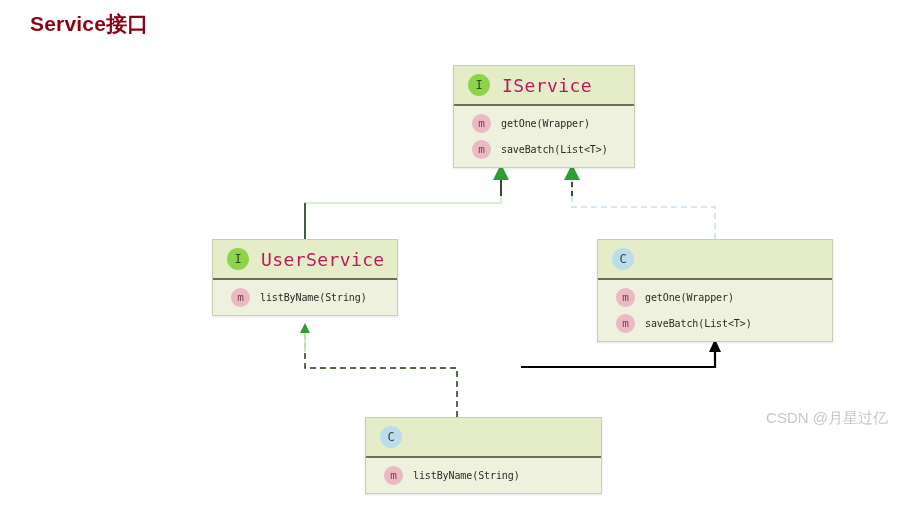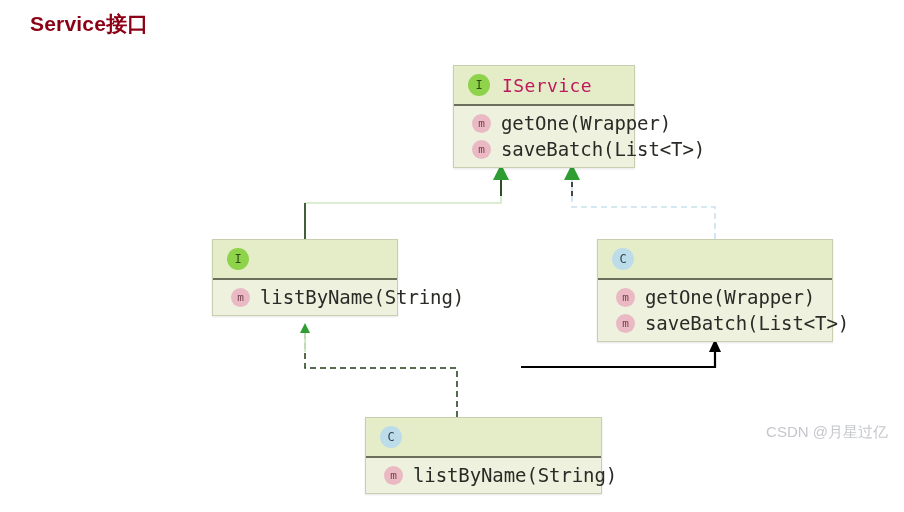--- a/index.html
+++ b/index.html
@@ -64,21 +64,21 @@
   }
   .uml-member {
     display: flex;
     align-items: center;
     padding: 2px 14px 2px 18px;
     height: 26px;
     box-sizing: border-box;
   }
   .member-label {
     font-family: "DejaVu Sans Mono", monospace;
-    font-size: 19px;
+    font-size: 10px;
     color: #2a2a26;
     white-space: nowrap;
     letter-spacing: -0.1px;
   }
 
   
   .badge {
     flex: 0 0 auto;
     display: inline-flex;
     align-items: center;
@@ -129,21 +129,21 @@
     top: 0;
     width: 904px;
     height: 512px;
     pointer-events: none;
   }
 
   
   #watermark {
     position: absolute;
     right: 16px;
-    bottom: 6px;
+    bottom: 20px;
     font-family: "Liberation Sans", sans-serif;
     font-size: 15px;
     color: #c5c7cc;
     white-space: nowrap;
     margin-left: 41px;
   }
 </style>
 </head>
 <body>
 
@@ -195,20 +195,21 @@
       <div class="uml-member">
         <span class="badge badge-method">m</span>
         <span class="member-label">saveBatch(List&lt;T&gt;)</span>
       </div>
     </div>
   </div>
 
   <div class="uml-box" id="box-userservice">
     <div class="uml-header">
       <span class="badge badge-interface">I</span>
+      <span class="uml-title">UserService</span>
     </div>
     <div class="uml-body">
       <div class="uml-member">
         <span class="badge badge-method">m</span>
         <span class="member-label">listByName(String)</span>
       </div>
     </div>
   </div>
 
   <div class="uml-box" id="box-serviceimpl">

